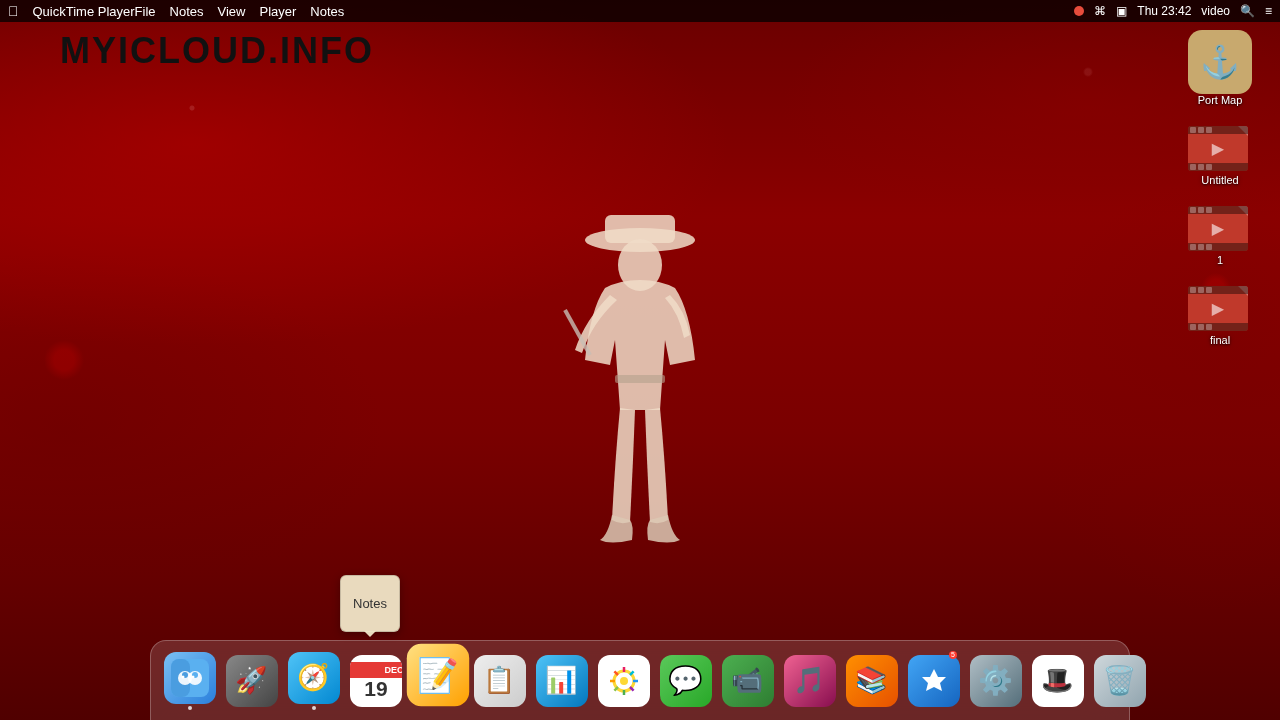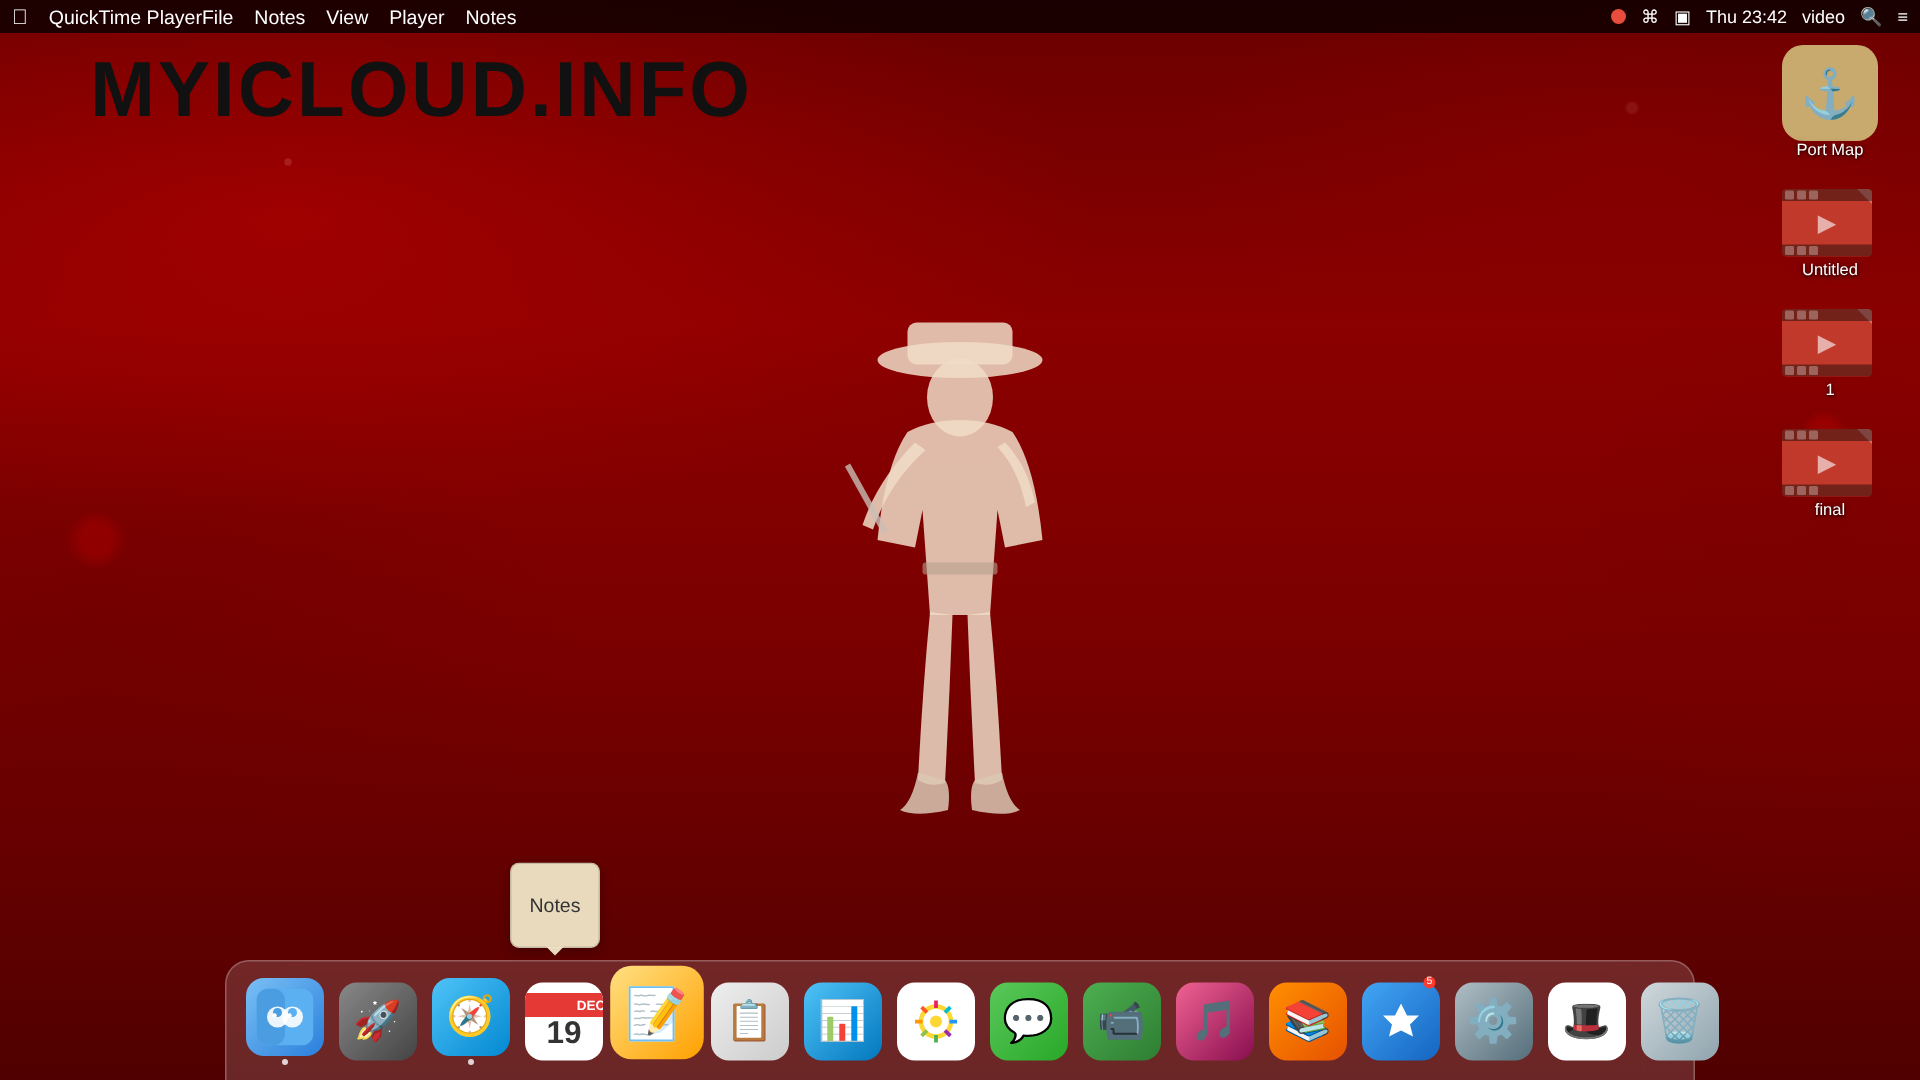--- a/index.html
+++ b/index.html
@@ -71,21 +71,21 @@
       z-index: 100;
       color: #fff;
       font-size: 13px;
     }
 
     
     #watermark {
       position: absolute;
       top: 30px;
       left: 60px;
-      font-size: 52px;
+      font-size: 36px;
       font-weight: 900;
       color: #111;
       letter-spacing: 2px;
       z-index: 10;
       font-family: Impact, 'Arial Black', sans-serif;
       text-transform: uppercase;
     }
 
     
     #dock {

